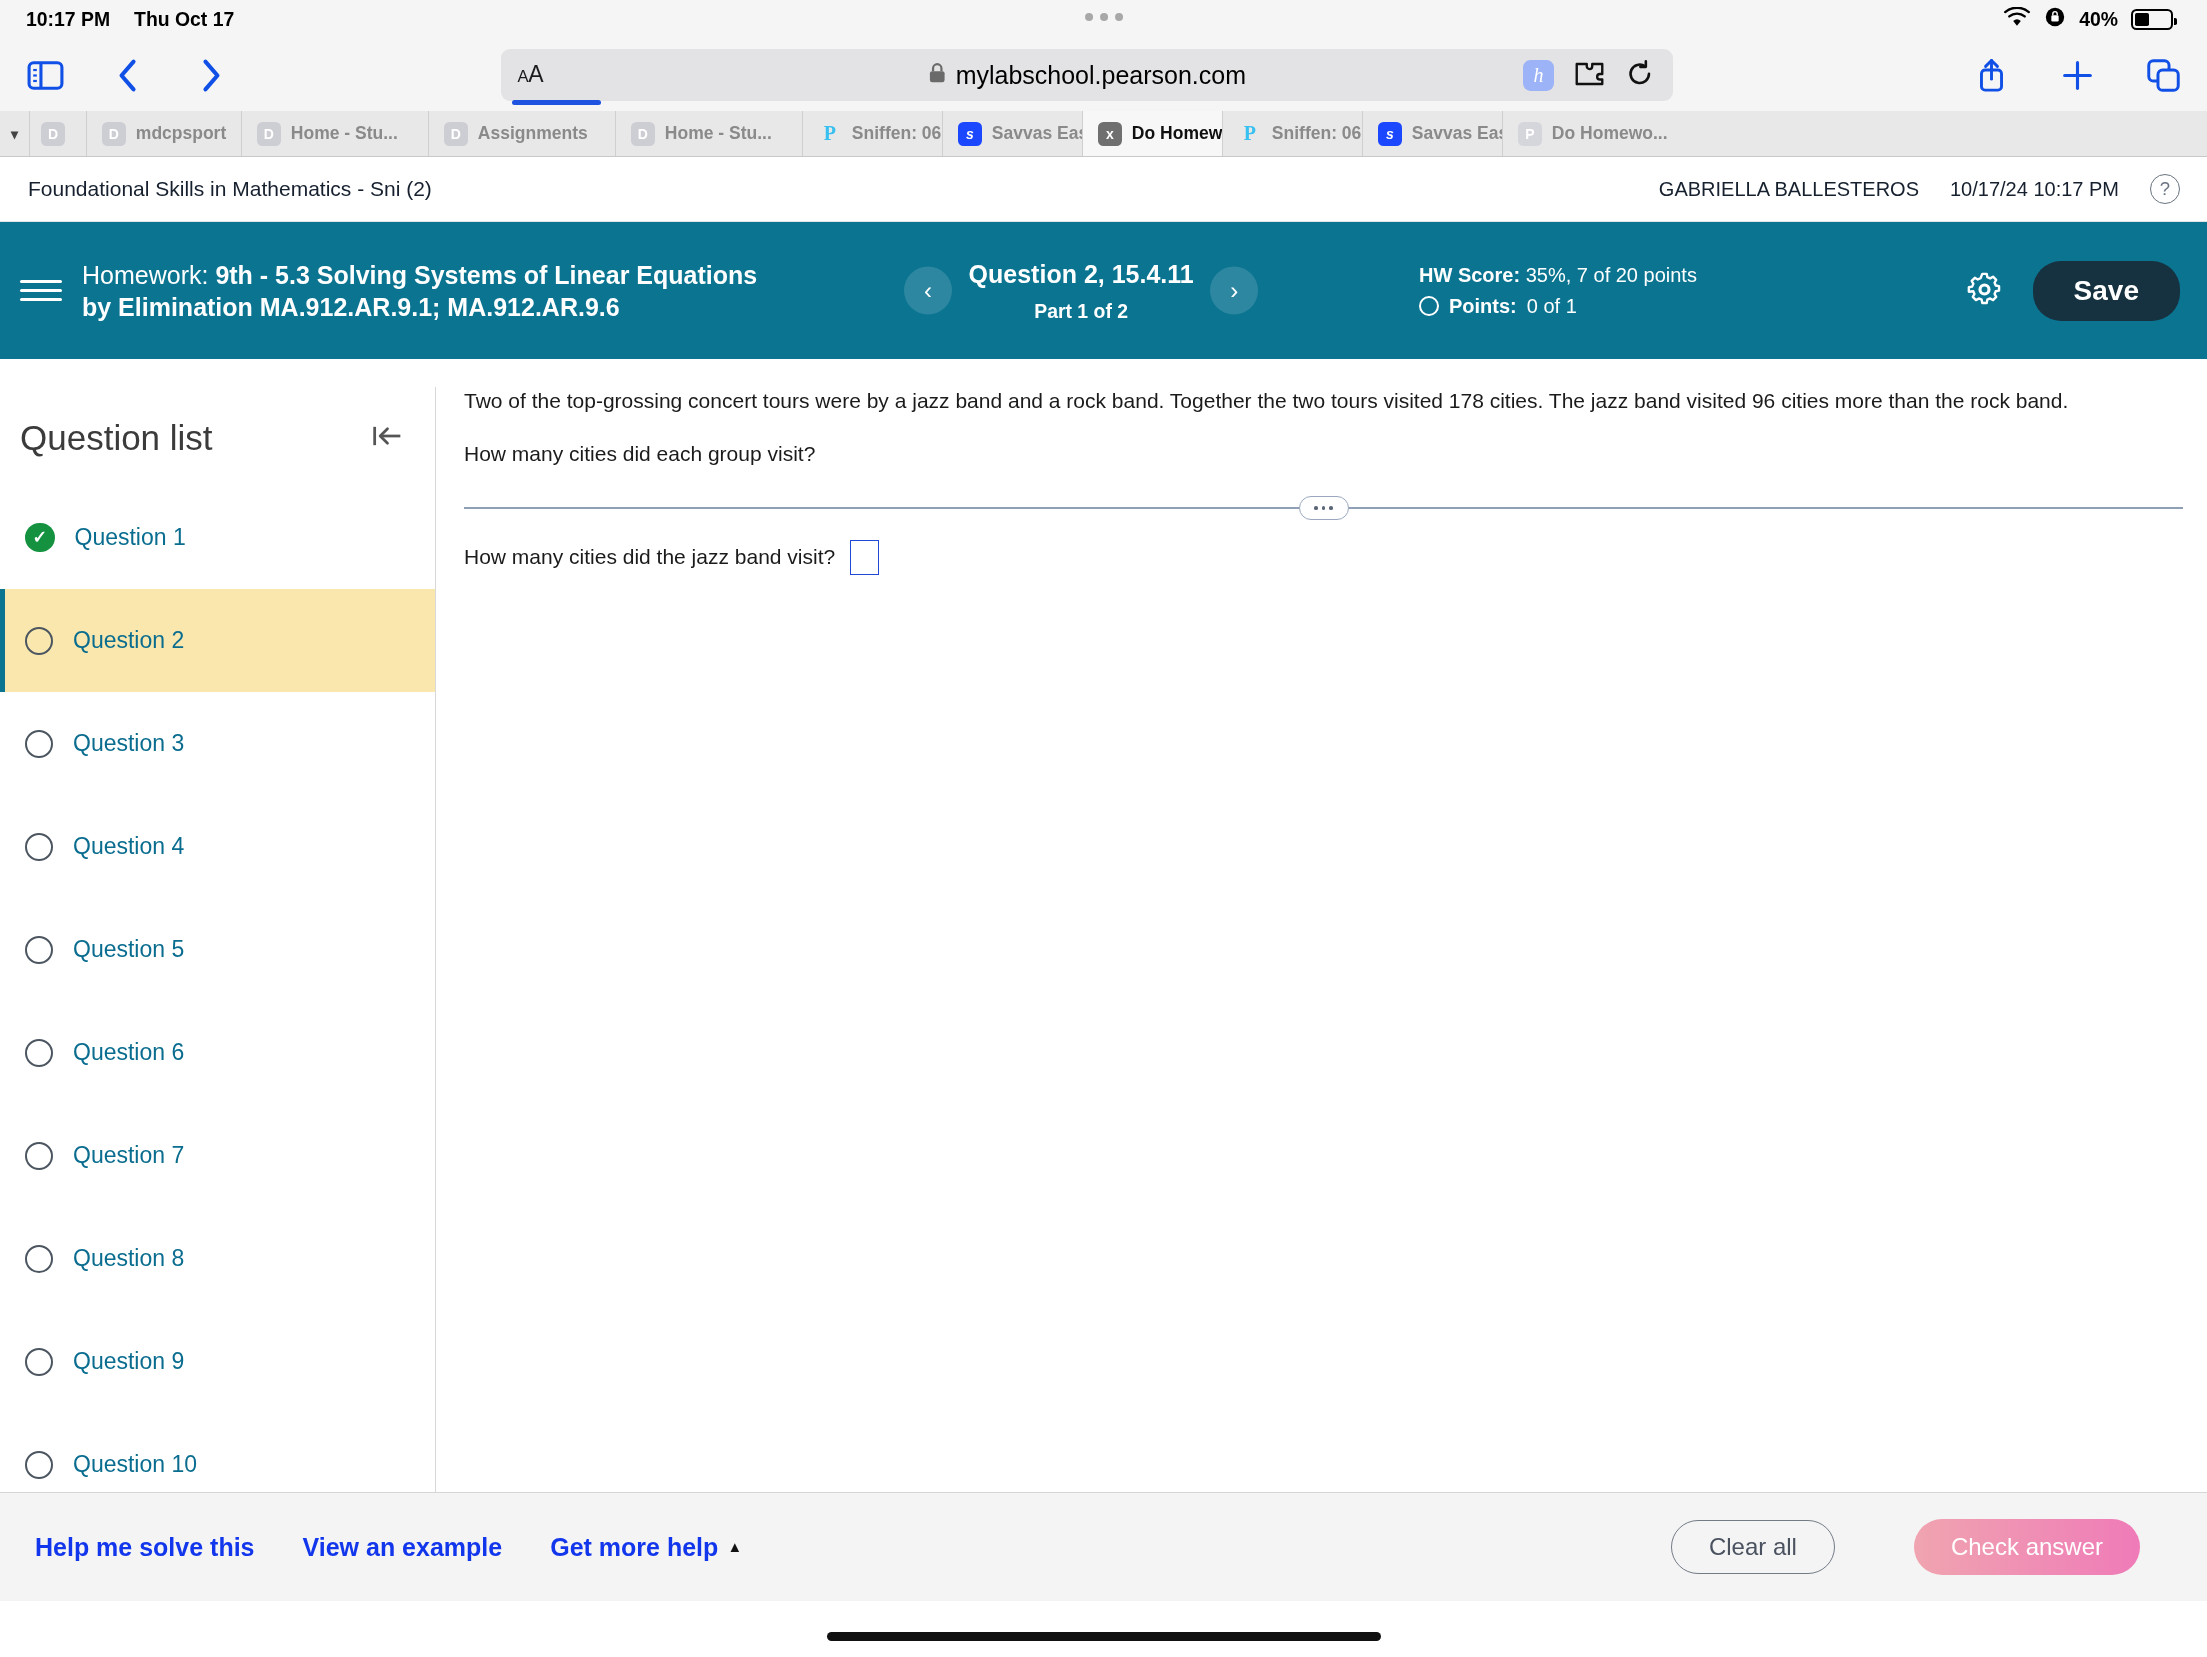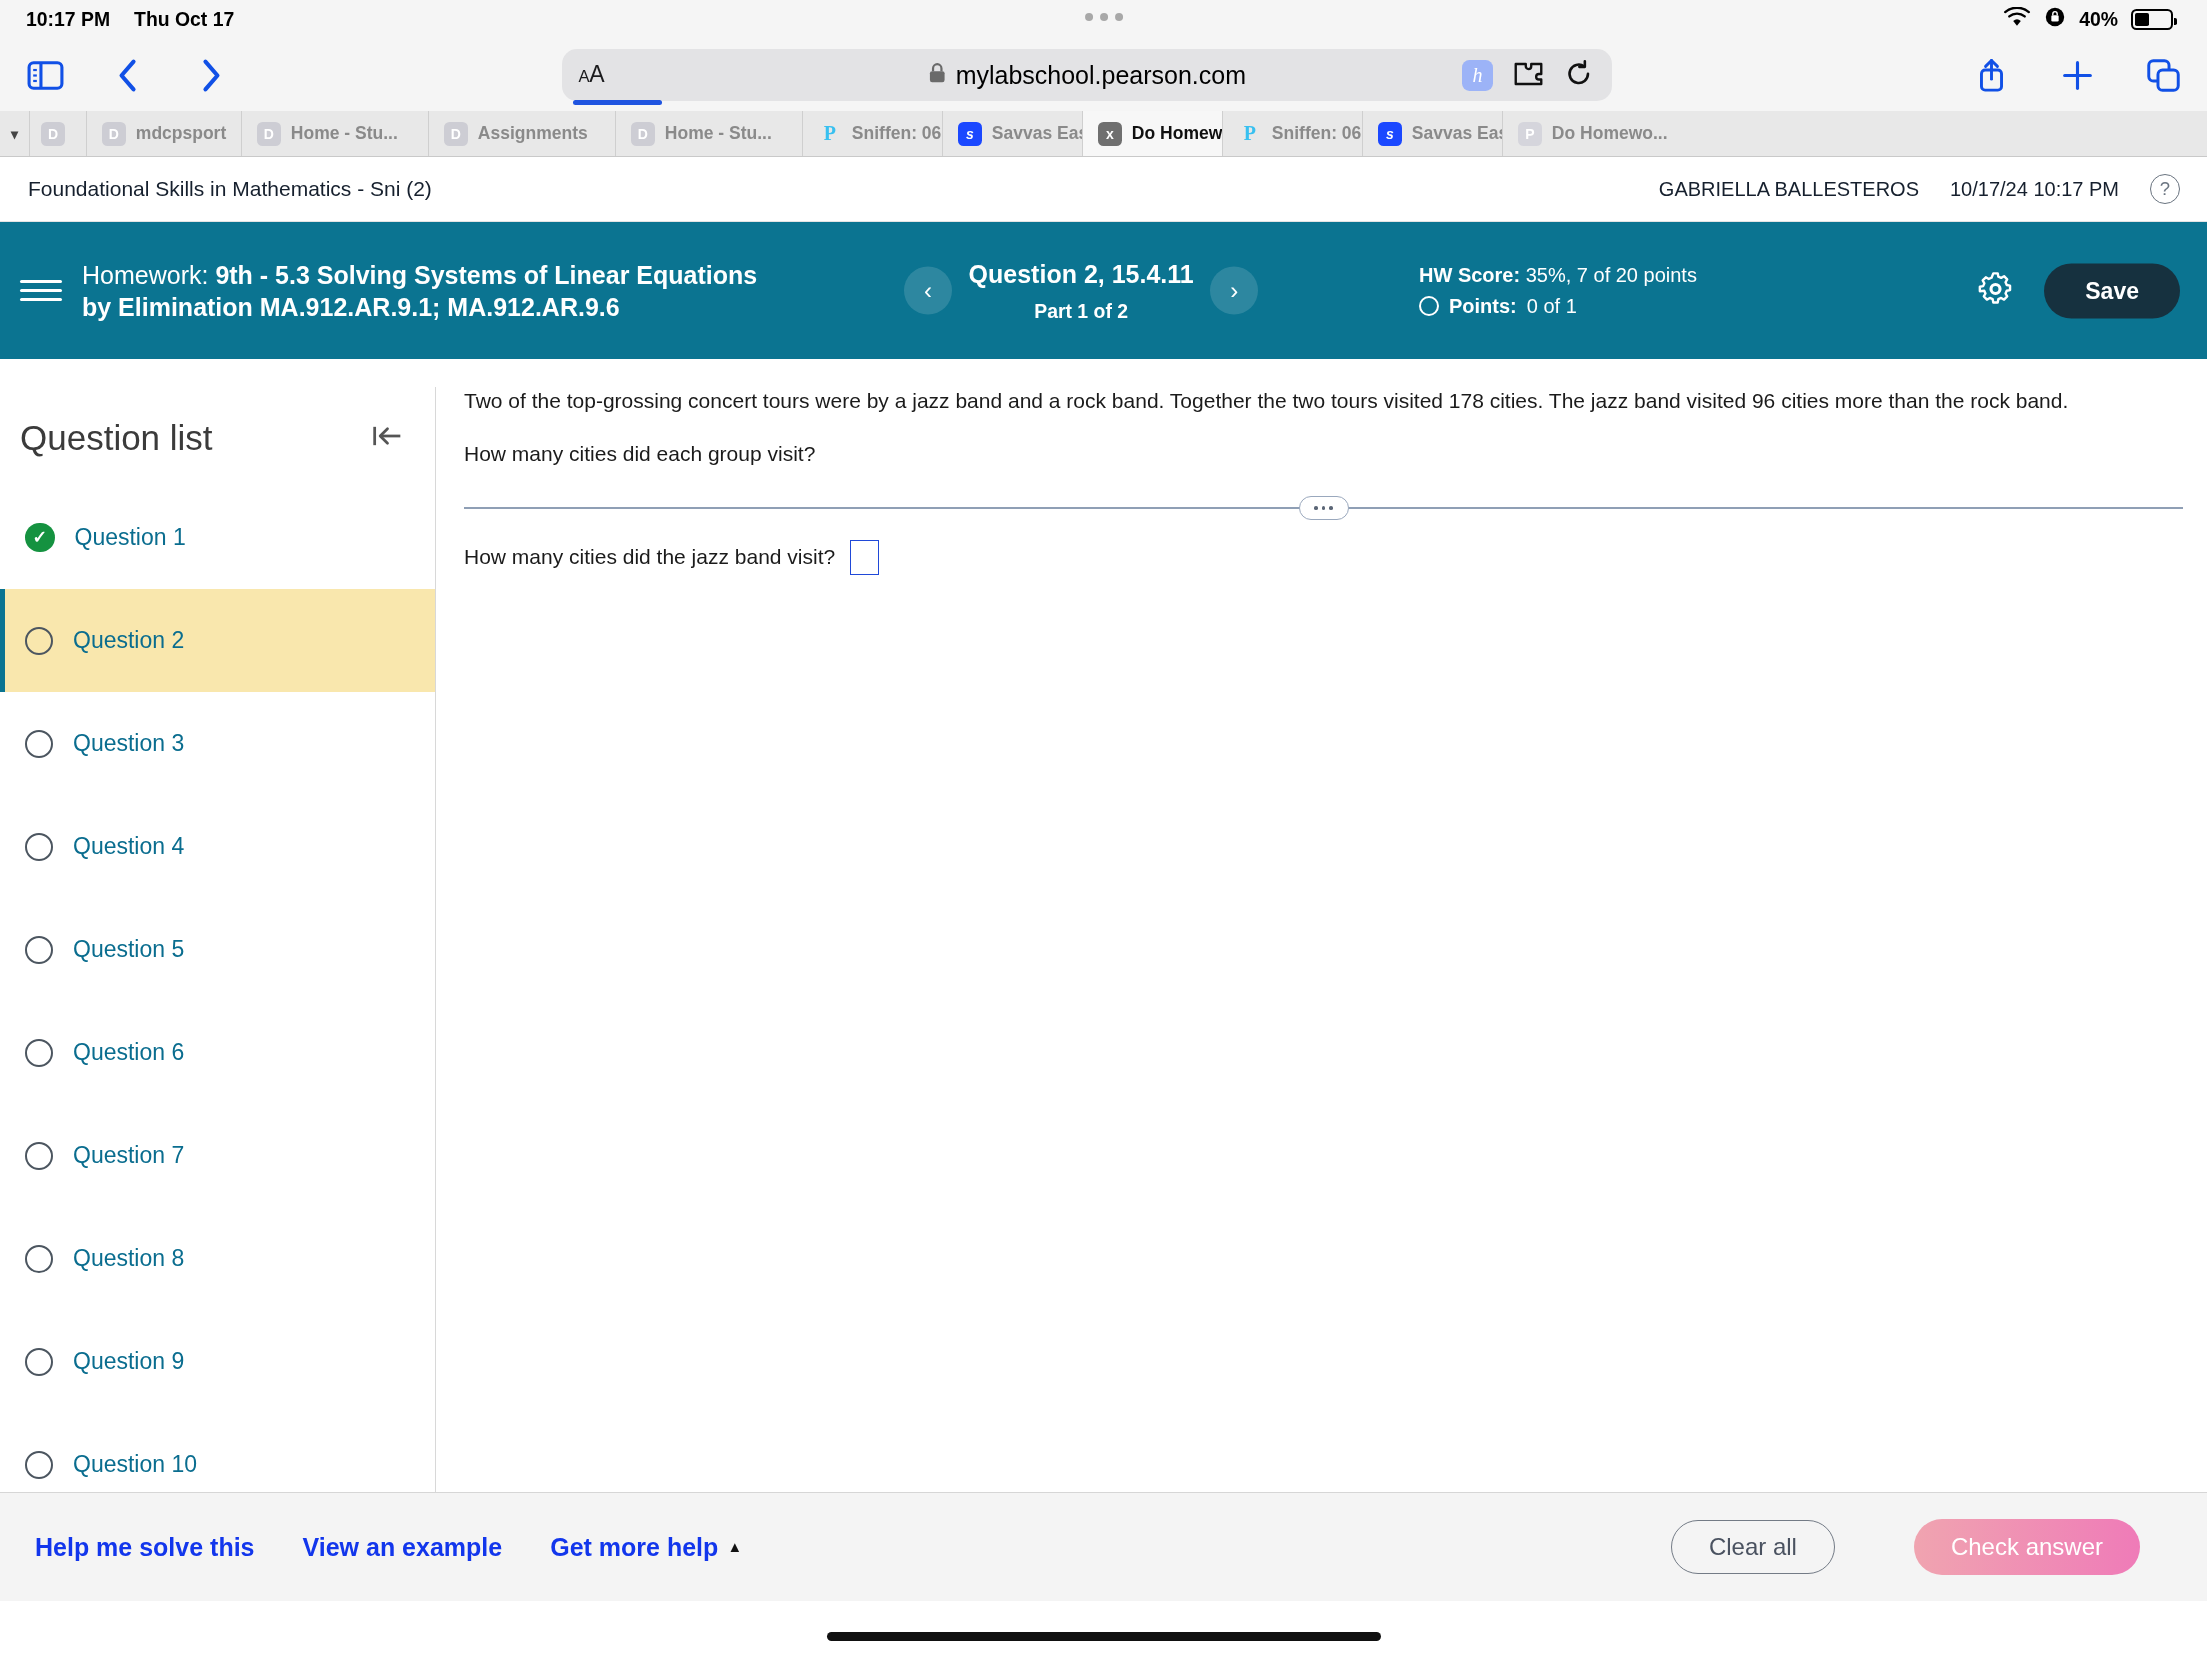--- a/index.html
+++ b/index.html
@@ -35,21 +35,21 @@
   
   .browser-bar {
     height: 72px; background:#f5f5f5;
     display:flex; align-items:center; padding: 0 24px;
     position: relative;
   }
   .nav-icons { display:flex; align-items:center; gap: 41px; }
   .icon-btn { width: 42px; height: 42px; display:flex; align-items:center; justify-content:center; cursor:pointer;}
   .urlwrap { flex: 1; display:flex; justify-content:center; }
   .urlbar {
-    width: 1050px; height: 52px; background: #e3e3e5; border-radius: 15px;
+    width: 1172px; height: 52px; background: #e3e3e5; border-radius: 9px;
     display:flex; align-items:center; position: relative; padding: 0 16.6px;
   }
   .aa {
     font-size: 23px; color:#1c1c1e; letter-spacing:-0.5px; font-weight:500;
     padding-bottom: 1.8px;
   }
   .aa .small { font-size: 16.6px; }
   .aa-underline { position:absolute; left:11px; bottom:-3.7px; width:89px; height:4.6px; background:#1f54e0; border-radius:2.8px;}
   .url-center {
     position:absolute; left:0; right:0; text-align:center;
@@ -125,21 +125,21 @@
   .score {
     position:absolute; left: 1419px; top:50%; transform:translateY(-50%);
     font-size:20px; line-height:1.55;
   }
   .score b { font-weight:700; }
   .score .row2 { display:flex; align-items:center; gap:10px; }
   .ring { width:20px;height:20px;border-radius:50%;border:2.3px solid #fff; flex:none;}
   .hw-right { position:absolute; right: 28px; top:50%; transform:translateY(-50%); display:flex; align-items:center; gap: 31px;}
   .savebtn {
     background:#16313f; color:#fff; border:none; border-radius:28px;
-    padding: 14px 41px; font-size: 23px; font-weight:700; cursor:pointer;
+    padding: 14px 41px; font-size: 28px; font-weight:700; cursor:pointer;
     font-family:"Liberation Sans", sans-serif;
   }
 
   
   .content { display:flex; height: 1133px; }
   .sidebar {
     width: 436px; background:#fff; border-right:0.9px solid #d8d8d8;
     overflow:hidden;
     margin-top:28px;
   }

